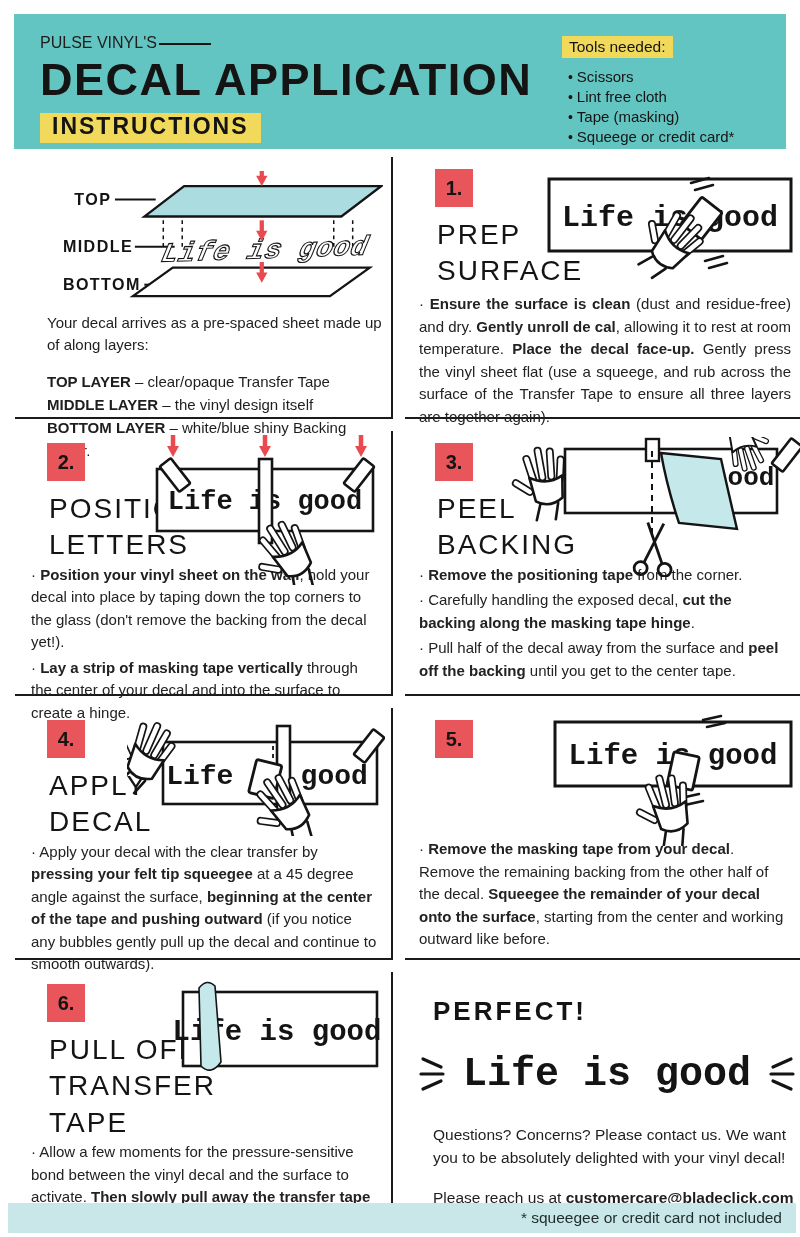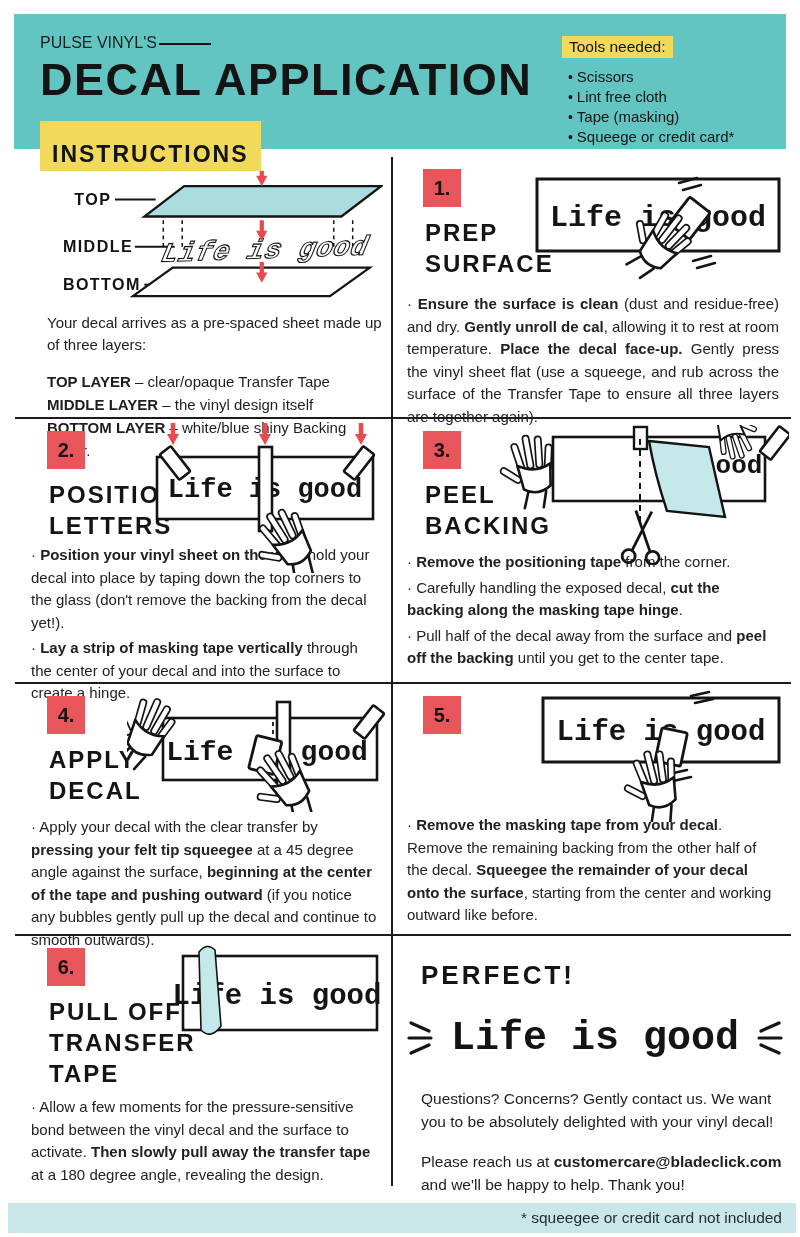--- a/index.html
+++ b/index.html
@@ -9,37 +9,37 @@
     font-family:"Liberation Sans", sans-serif; color:#1e1e1e;
   }
   
   .header { position:relative; margin:14px 14px 0; height:135px;
     background:#63c5c1; padding:20px 28px 0 26px; }
   .brand-line { display:inline-block; width:52px; border-bottom:2px solid #141414;
     margin-left:2px; transform:translateY(-3px); }
   .big-title { font-size:45px; font-weight:800; letter-spacing:1.5px; line-height:1.05;
     margin-top:4px; color:#141414; }
   .subtitle { display:inline-block; background:#f0d95b; color:#141414;
-    font-size:23px; font-weight:bold; letter-spacing:2px; padding:20px 12px 3px; margin-top:18px; }
+    font-size:23px; font-weight:bold; letter-spacing:2px; padding:0 12px 3px; margin-top:10px; }
   .tools { position:absolute; top:22px; right:24px; width:200px; }
   .tools-title { display:inline-block; background:#f0d95b; font-size:15.5px;
     padding:2px 7px; color:#141414;text-align:center; }
   .tools ul { list-style:none; margin:10px 0 0 6px; }
   .tools li { font-size:15px; margin:3px 0; color:#141414; }
   .tools li::before { content:"•  "; font-size:14px; }
   
   .grid { margin:8px 15px 0; display:grid;
-    grid-template-columns:1fr 1fr; grid-template-rows:262px 265px 252px 250px; }
+    grid-template-columns:1fr 1fr; grid-template-rows:262px 265px 252px 250px;gap:12px; }
   .cell { position:relative; padding:12px 8px 0 16px; }
   .c-l { border-right:2px solid #1b1b1b; }
   .c-b { border-bottom:2px solid #1b1b1b; }
   .badge { width:38px; height:38px; background:#e8555a; color:#141414;
     font-size:20px; font-weight:bold; display:flex; align-items:center;
     justify-content:center; margin-left:16px; }
-  .step-title { font-size:24px; font-weight:700; letter-spacing:2px; line-height:1.3;
+  .step-title { font-size:28px; font-weight:400; letter-spacing:2px; line-height:1.3;
     margin:10px 0 0 18px; width:175px; color:#141414; }
   .illo { position:absolute; }
   .step-body { font-size:15px; line-height:1.5; color:#222; padding-right:4px; }
   .step-body p { margin:0 0 3px; }
   .just p { text-align:justify; }
   
   .diagram-wrap { margin:2px 0 0 30px; }
   .intro-text { font-size:15px; line-height:1.45; margin:10px 0 0 16px; }
   .layers { margin:14px 0 0 16px; font-size:15px; line-height:1.55; }
   
@@ -146,21 +146,21 @@
           <text class="decalOutline" font-size="29" text-anchor="middle">Life is good</text>
         </g>
         <text class="diagT" x="2" y="126">BOTTOM</text>
         <line x1="88" y1="120" x2="112" y2="120" stroke="#141414" stroke-width="2.2"></line>
         <path d="M76,132 L284,132 L326,102 L118,102 Z" fill="#ffffff" stroke="#141414" stroke-width="2.4"></path>
         <use href="#rarrow" transform="translate(212,-6)"></use>
         <use href="#rarrow" transform="translate(212,52)"></use>
         <use href="#rarrow" transform="translate(212,96)"></use>
       </svg>
     </div>
-    <div class="intro-text">Your decal arrives as a pre-spaced sheet made up of three layers:</div>
+    <div class="intro-text">Your decal arrives as a pre-spaced sheet made up of along layers:</div>
     <div class="layers">
       <p><b>TOP LAYER</b> <span>– clear/opaque Transfer Tape</span></p>
       <p><b>MIDDLE LAYER</b> <span>– the vinyl design itself</span></p>
       <p><b>BOTTOM LAYER</b> <span>– white/blue shiny Backing Paper.</span></p>
     </div>
   </div>
 
   <div class="cell c-b" style="padding-left:14px">
     <div class="step-head" style="min-height:124px">
       <div class="badge">1.</div>
@@ -310,21 +310,21 @@
       </svg>
       <span class="decal-big">Life is good</span>
       <svg width="30" height="46" viewBox="0 0 30 46">
         <g stroke="#141414" stroke-width="3.2" stroke-linecap="round">
           <line x1="26" y1="8" x2="8" y2="16"></line>
             <line x1="28" y1="23" x2="6" y2="23"></line>
             <line x1="26" y1="38" x2="8" y2="30"></line>
         </g>
       </svg>
     </div>
-    <p class="perfect-para">Questions? Concerns? Gently contact us. We want you to be absolutely delighted with your vinyl decal!</p>
+    <p class="perfect-para">Questions? Concerns? Please contact us. We want you to be absolutely delighted with your vinyl decal!</p>
     <div class="perfect-para2">
         <p>Please reach us at <b>customercare@bladeclick.com</b> and we'll be happy to help. Thank you!</p>
       </div>
   </div>
 
 </div>
 
 <div class="footbar">
   <span>* squeegee or credit card not included</span>
 </div>

